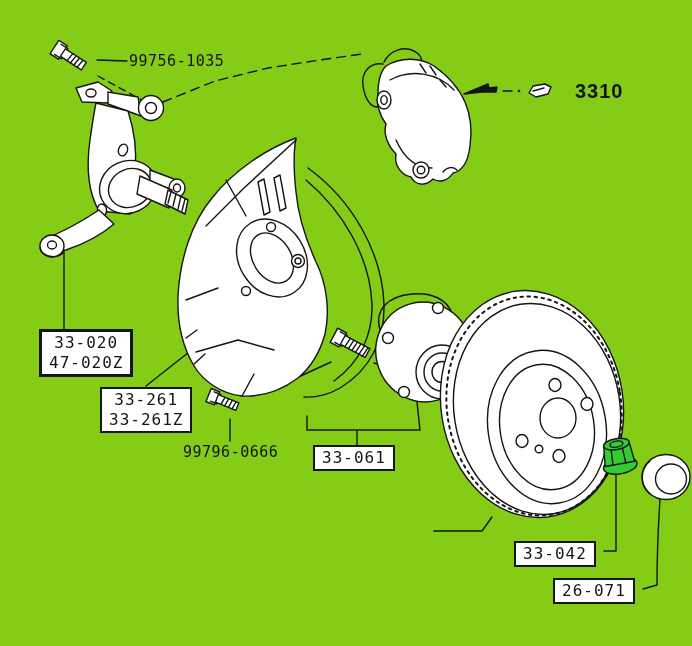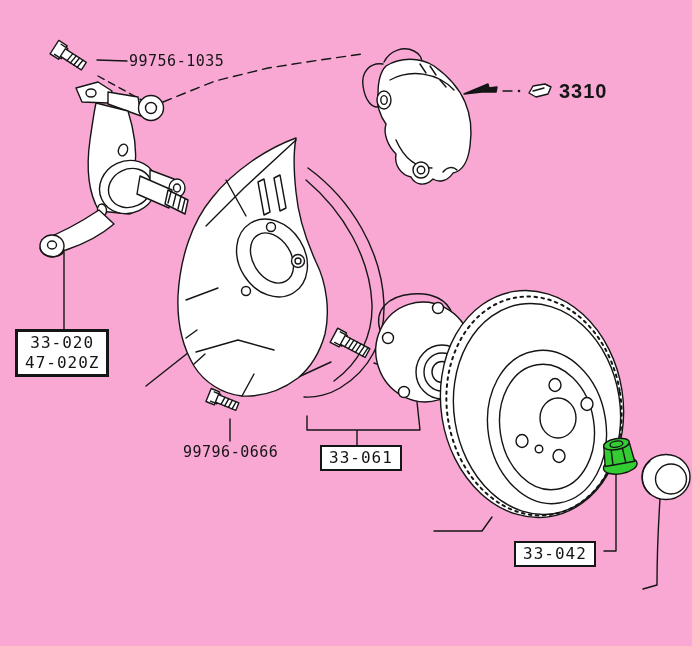--- a/index.html
+++ b/index.html
@@ -1,34 +1,34 @@
 <!DOCTYPE html>
 <html><head>
 <meta charset="utf-8">
 <style>
   html,body{margin:0;padding:0;background:#fff;}
   .stage{
-    position:relative;width:692px;height:646px;background:#f9a8d4;overflow:hidden;
+    position:relative;width:692px;height:646px;background:#84cc16;overflow:hidden;
     font-family:"DejaVu Sans Mono","Liberation Mono",monospace;color:#151515;
   }
   .stage svg{position:absolute;left:0;top:0;}
   .plabel{
     position:absolute;font-size:15px;letter-spacing:0.5px;white-space:nowrap;
     font-family:"DejaVu Sans Mono","Liberation Mono",monospace;
   }
   .ref-bold{
     font-family:"Liberation Sans","DejaVu Sans",sans-serif;font-weight:bold;
-    font-size:20px;letter-spacing:1px;
+    font-size:20px;letter-spacing:1px;margin-left:16px;
   }
   .pbox{
     position:absolute;border:2px solid #151515;background:#fff;
     padding:1px 7px;text-align:center;font-size:16px;letter-spacing:1px;
     line-height:20px;white-space:nowrap;cursor:pointer;
   }
-  .pbox.thick{border-width:3px;}
+  .pbox.thick{border-width:3px;margin-left:24px;}
 </style>
 </head>
 <body>
 
 <div class="stage">
 
   <svg width="692" height="646" viewBox="0 0 692 646" stroke="#151515" fill="none" stroke-width="1.4" stroke-linecap="round" stroke-linejoin="round">
 
     <g>
       <line x1="97" y1="60" x2="127" y2="61"></line>
@@ -191,27 +191,34 @@
 
   <div class="plabel" style="left:129px;top:52px">99756-1035</div>
 
   <div class="plabel ref-bold" style="left:559px;top:80px">3310</div>
 
   <div class="pbox thick" style="left:15px;top:329px">
     <div>33-020</div>
     <div>47-020Z</div>
   </div>
 
+  <div class="pbox" style="left:100px;top:387px">
+    <div>33-261</div>
+    <div>33-261Z</div>
+  </div>
 
   <div class="plabel" style="left:183px;top:443px">99796-0666</div>
 
 
-  <div class="pbox" style="left:320px;top:445px">
+  <div class="pbox" style="left:313px;top:445px">
     <div>33-061</div>
   </div>
 
 
   <div class="pbox" style="left:514px;top:541px">
     <div>33-042</div>
   </div>
 
+  <div class="pbox" style="left:553px;top:578px">
+    <div>26-071</div>
+  </div>
 
 </div>
 
 </body></html>

